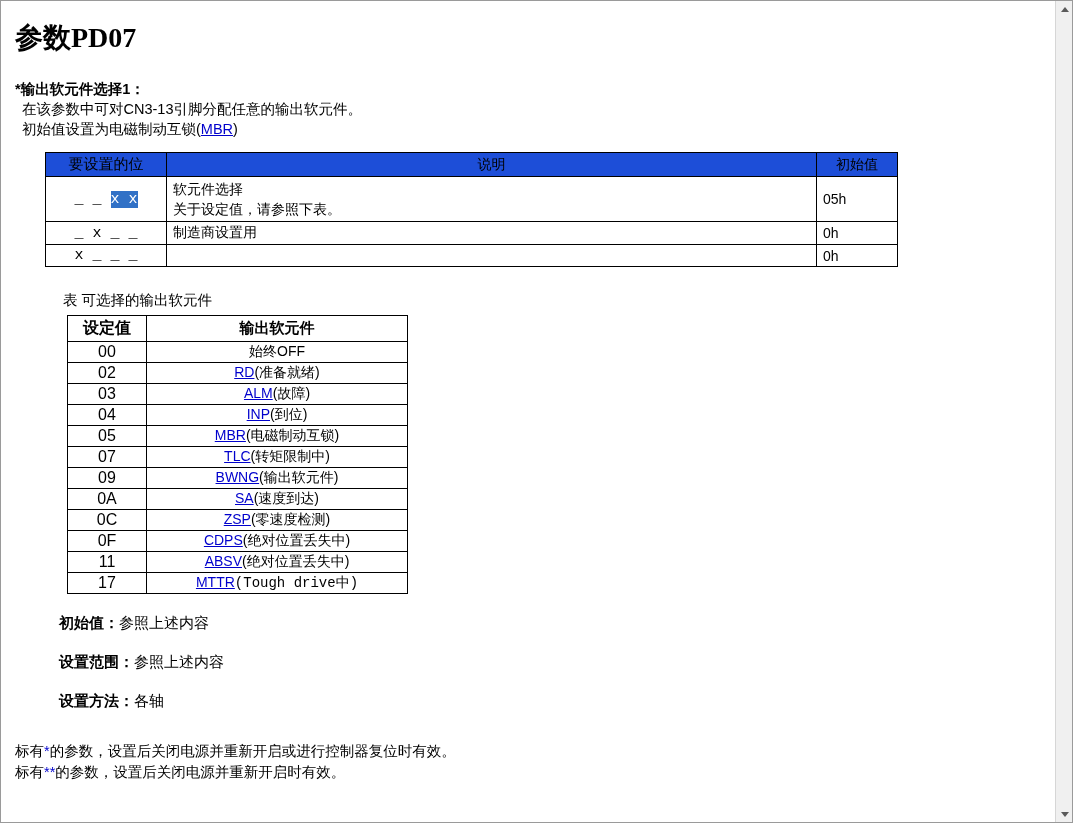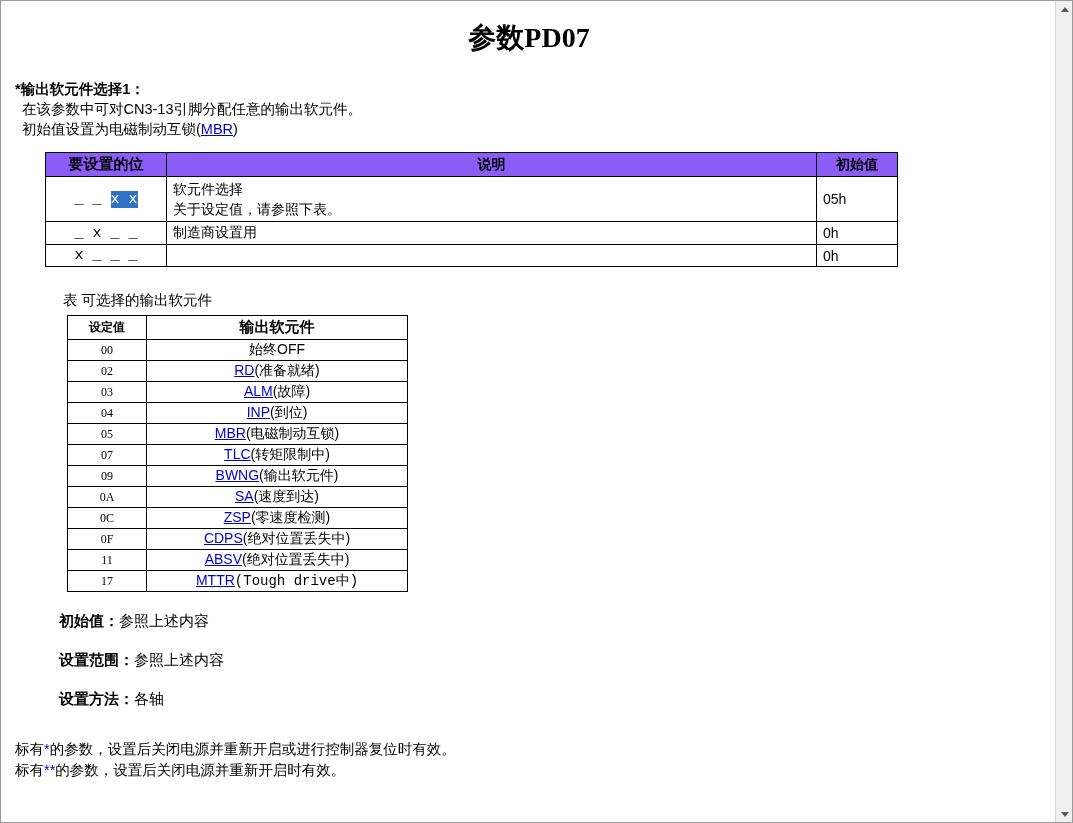--- a/index.html
+++ b/index.html
@@ -72,21 +72,20 @@
     height: 0px;
     background: #cdcdcd;
   }
 
   h1.title {
     font-family: "Liberation Serif", serif;
     font-size: 28px;
     font-weight: bold;
     margin: 6px 0 22px 0;
     letter-spacing: 0px;
-    text-align: center;
   }
   .intro {
     font-family: "Liberation Sans", sans-serif;
     font-size: 14.5px;
     line-height: 20px;
   }
   .intro .head {
     font-weight: bold;
   }
   .intro .ln {
@@ -101,22 +100,22 @@
     border-collapse: collapse;
     margin: 13px 0 0 30px;
     font-family: "Liberation Sans", sans-serif;
     font-size: 14px;
   }
   table.bits td, table.bits th {
     border: 1px solid #000000;
     padding: 2px 6px;
   }
   table.bits th {
-    background: #8b5cf6;
-    font-weight: bold;
+    background: #1d4ed8;
+    font-weight: normal;
     text-align: center;
   }
   .bitcol { width: 108px; text-align: center; font-family: "Liberation Mono", monospace; font-size: 15px;}
   .desccol { width: 637px; }
   .initcol { width: 68px; text-align: left; }
   .bitsel {
     background: #3171c6;
     color: #ffffff;
   }
   .two-line { line-height: 20px; }
@@ -135,21 +134,21 @@
   table.devs th, table.devs td {
     border: 1px solid #000000;
     text-align: center;
     padding: 1px 4px;
   }
   table.devs th {
     font-weight: bold;
     font-size: 15px;
     padding: 2px 4px;
   }
-  table.devs .c1 { width: 70px; font-family: Liberation Serif, serif; font-size: 12px; }
+  table.devs .c1 { width: 70px; font-family: Liberation Sans, sans-serif; font-size: 16px; }
   table.devs .c2 { width: 252px; }
   .mono { font-family: "Liberation Mono", monospace; }
   
   .field {
     font-family: "Liberation Sans", sans-serif;
     font-size: 15px;
     margin: 20px 0 0 44px;
   }
   .field .lbl { font-weight: bold; }
   .notes {

